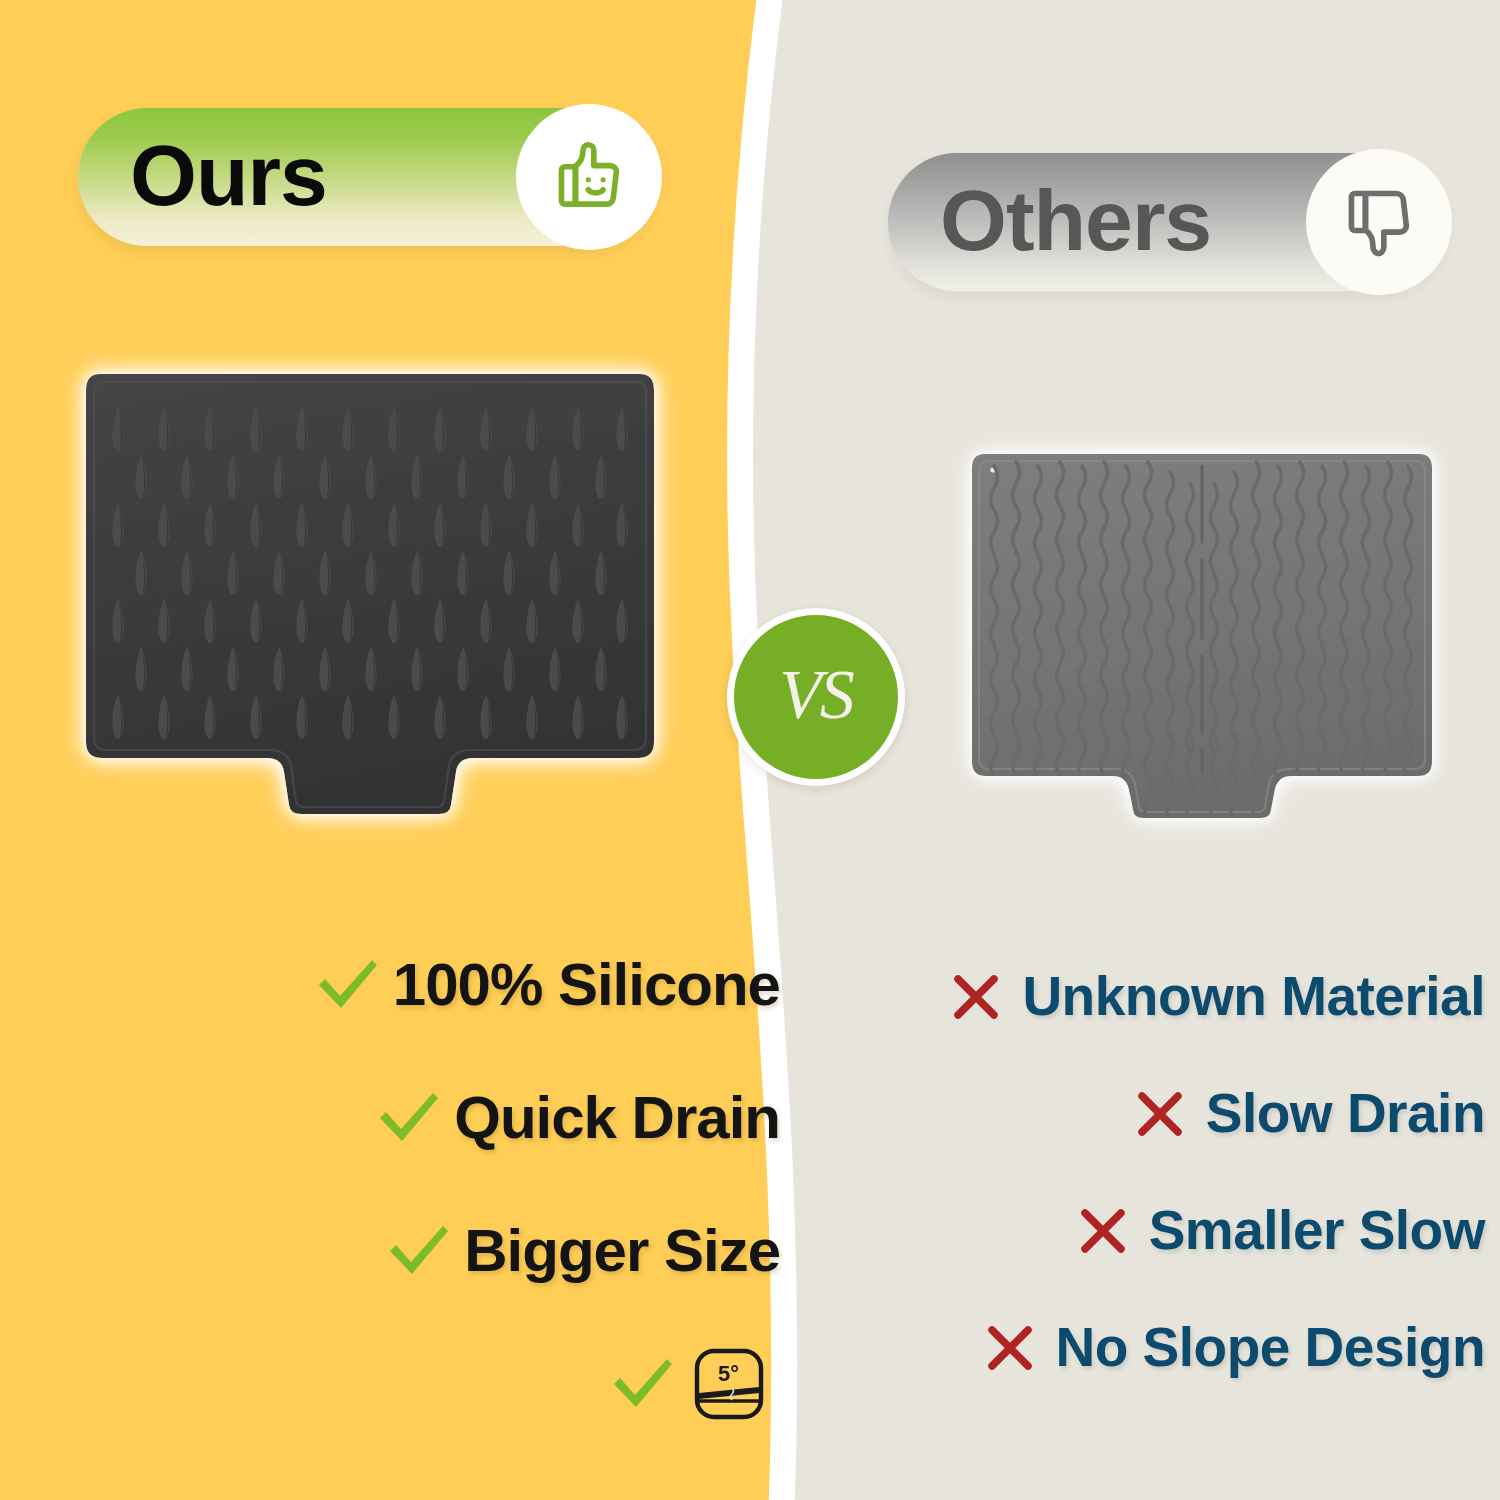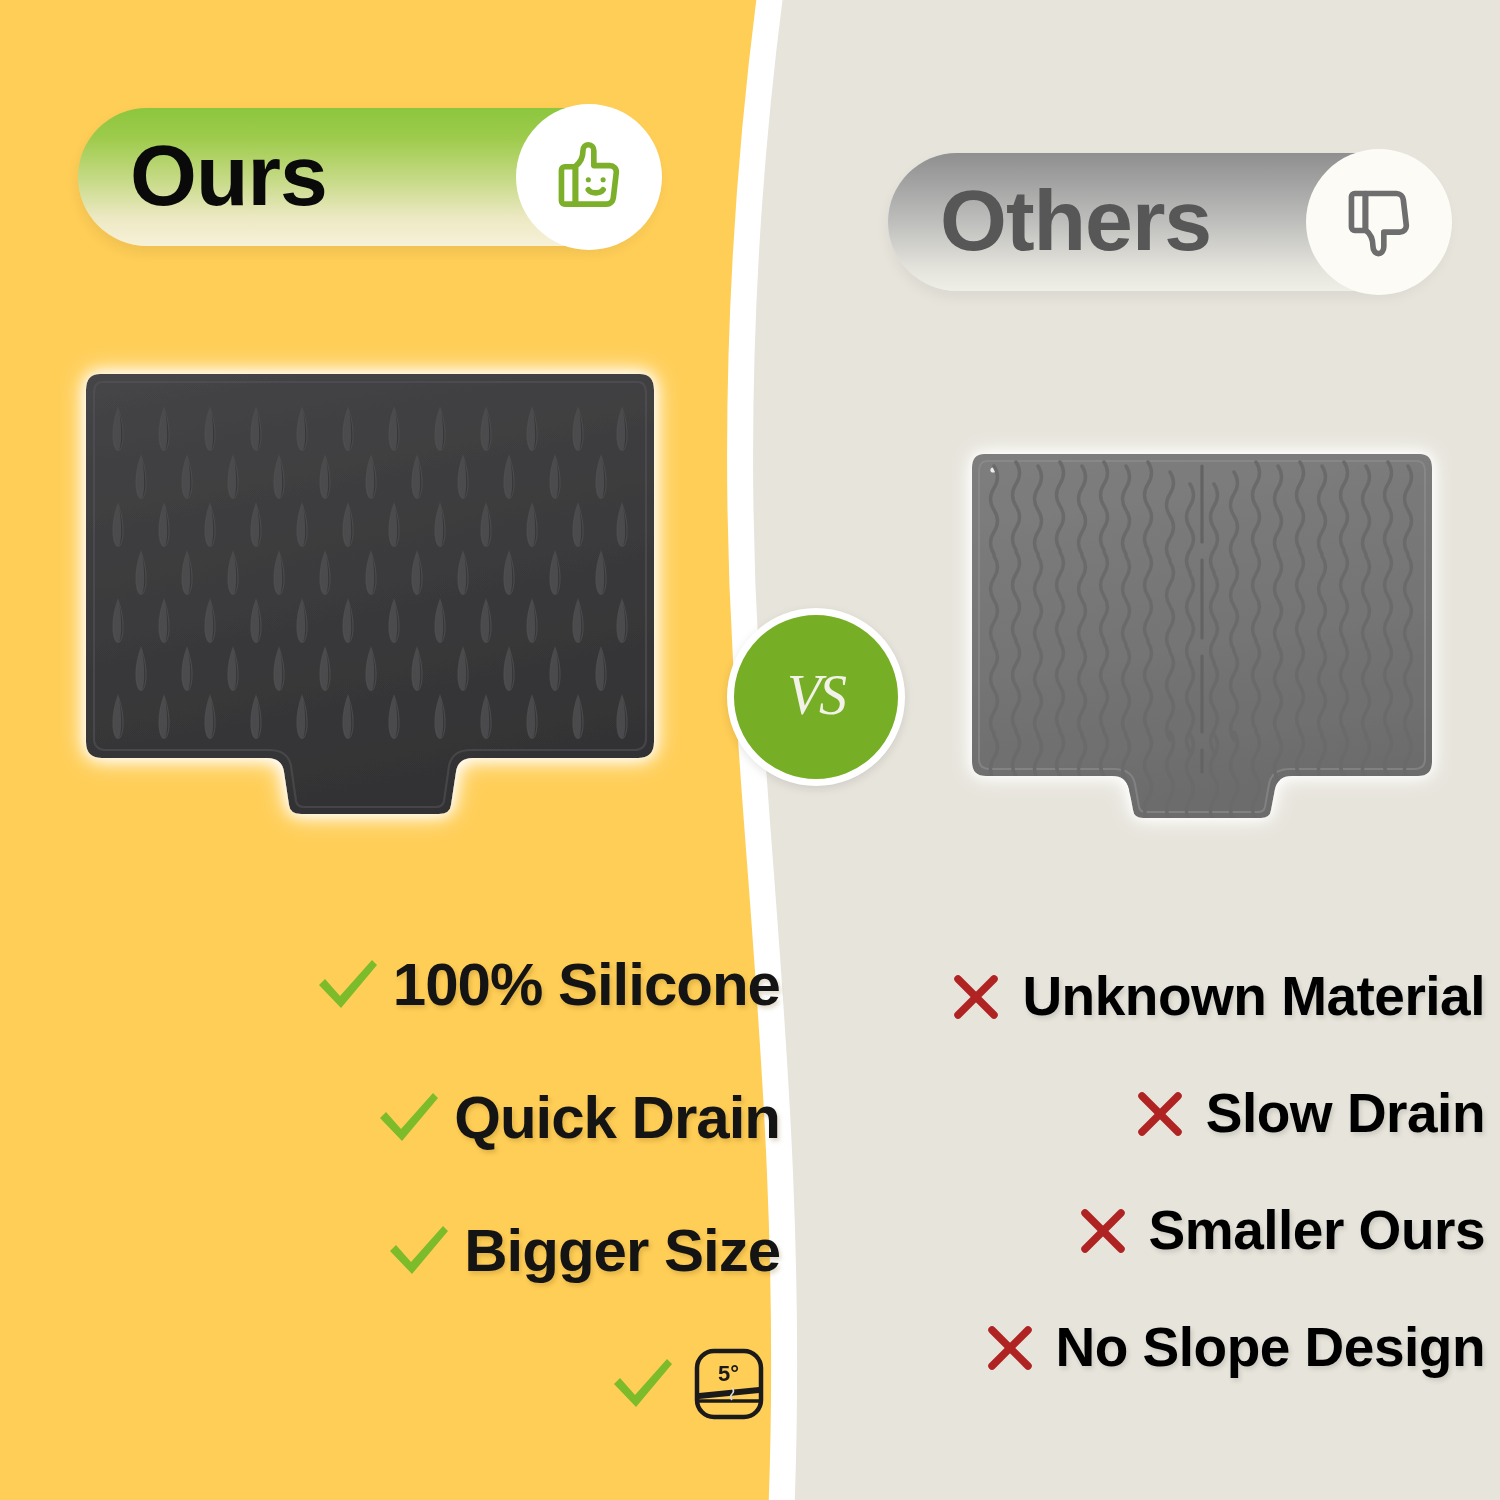--- a/index.html
+++ b/index.html
@@ -71,21 +71,21 @@
     border-radius:50%;
     background:#76AE26;
     border:7px solid #FFFFFF;
     display:flex; align-items:center; justify-content:center;
     box-shadow:0 3px 10px rgba(0,0,0,0.10);
     z-index:8;
   }
   .vs-text {
     font-family:"Liberation Serif", serif;
     font-style:italic;
-    font-size:56px;
+    font-size:70px;
     color:#F2F2E8;
     line-height:1;
     letter-spacing:-2px;
     margin-top:-4px;
   }
 
   
   .feat-list { position:absolute; }
   .feat-left  { left:80px;  top:918px;  width:700px; }
   .feat-right { left:905px; top:938px;  width:580px; }
@@ -112,21 +112,21 @@
     white-space:nowrap;
   }
   .feat-left .feat-label {
     font-size:60px;
     color:#141414;
     letter-spacing:-1px;
     text-shadow:2px 3px 4px rgba(120,85,10,0.22);
   }
   .feat-right .feat-label {
     font-size:55px;
-    color:#000000;
+    color:#0c4a6e;
     letter-spacing:-0.5px;
     text-shadow:2px 3px 4px rgba(90,90,80,0.18);
   }
 
   .slope-icon {
     flex:0 0 auto;
     width:82px; height:82px;
     margin-right:10px;
     display:block;
   }
@@ -565,21 +565,21 @@
 
     <div class="feat-row">
       <span class="feat-mark">
         <svg width="52" height="52" viewBox="0 0 52 52">
           <g stroke="#B02323" stroke-width="7.5" stroke-linecap="round">
             <line x1="8" y1="8" x2="44" y2="44"></line>
             <line x1="44" y1="8" x2="8" y2="44"></line>
           </g>
         </svg>
       </span>
-      <span class="feat-label">Smaller Ours</span>
+      <span class="feat-label">Smaller Slow</span>
     </div>
 
     <div class="feat-row">
       <span class="feat-mark">
         <svg width="52" height="52" viewBox="0 0 52 52">
           <g stroke="#B02323" stroke-width="7.5" stroke-linecap="round">
             <line x1="8" y1="8" x2="44" y2="44"></line>
             <line x1="44" y1="8" x2="8" y2="44"></line>
           </g>
         </svg>

